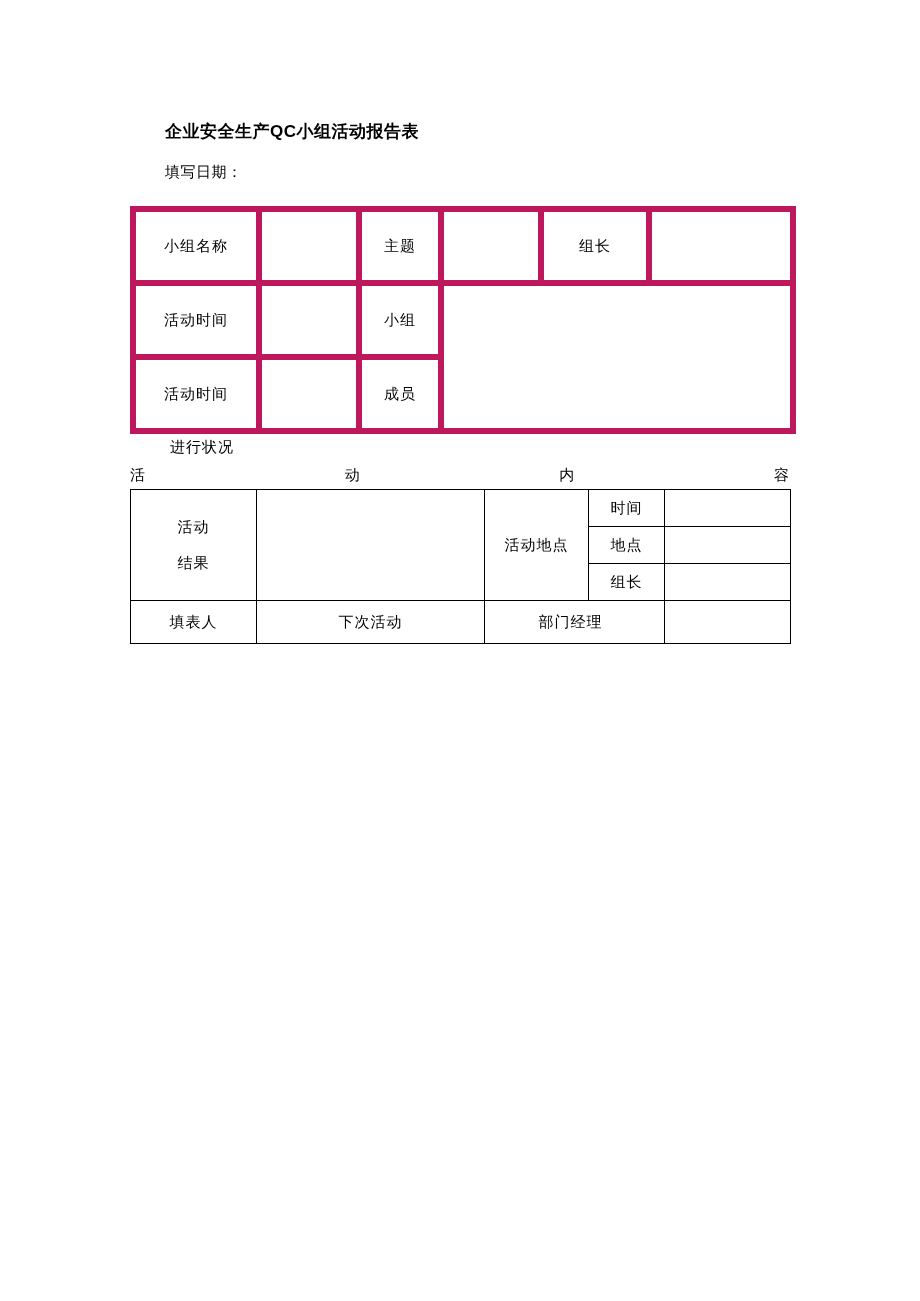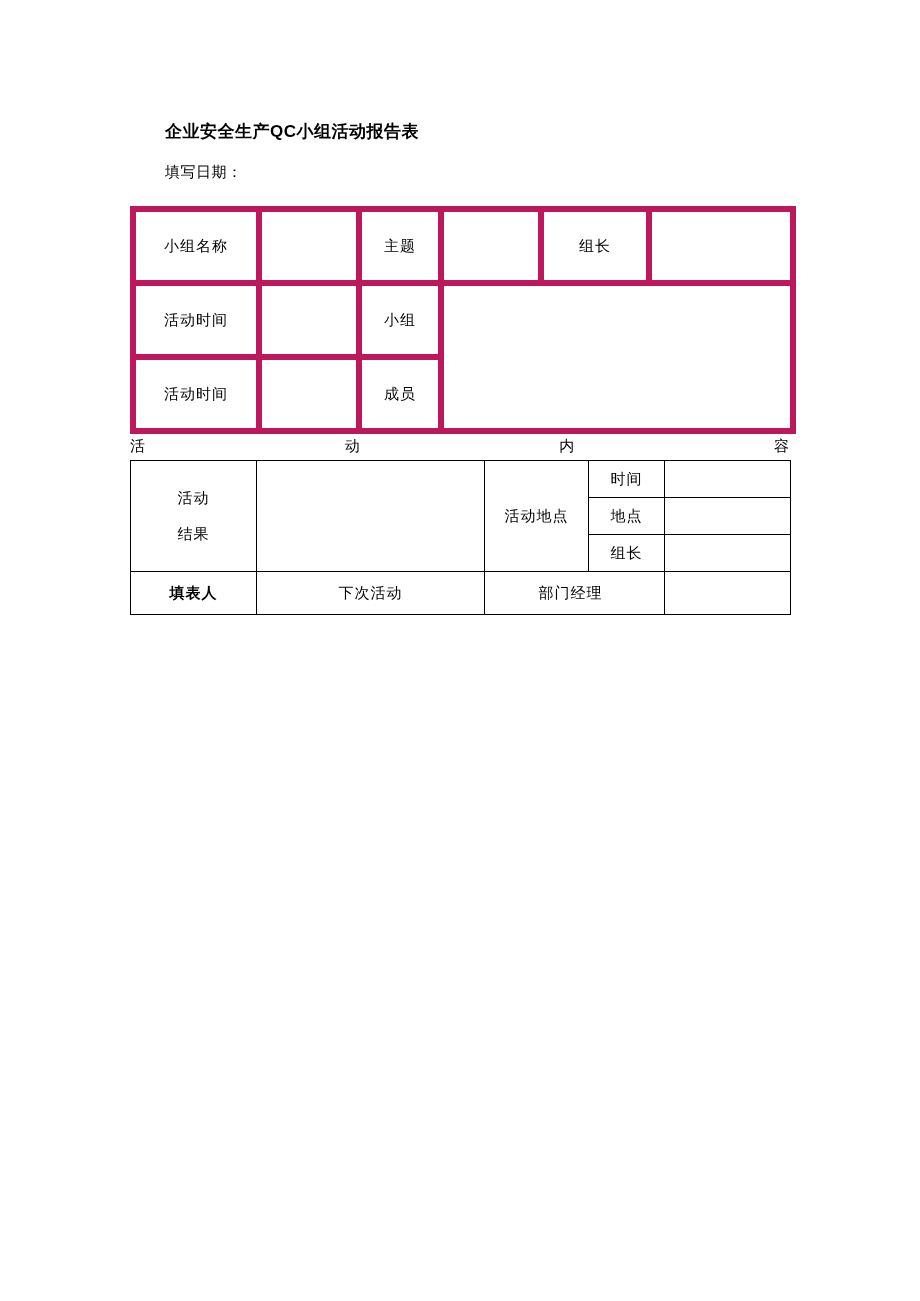--- a/index.html
+++ b/index.html
@@ -112,20 +112,21 @@
       <td colspan="3" rowspan="2"></td>
     </tr>
     <tr>
       <td>活动时间</td>
       <td></td>
       <td>成员</td>
     </tr>
   </tbody>
     </table>
 
+  <div class="status-label">进行状况</div>
 
   <div class="content-heading">
     <div class="content-heading-inner">
       <span>活</span>
       <span>动</span>
       <span>内</span>
       <span>容</span>
     </div>
   </div>
 
@@ -150,21 +151,21 @@
     </tr>
     <tr>
       <td>地点</td>
       <td></td>
     </tr>
     <tr>
       <td>组长</td>
       <td></td>
     </tr>
     <tr>
-      <td style="height:42px;font-weight:bold;">填表人</td>
+      <td style="height:42px;">填表人</td>
       <td style="text-align:center;">下次活动</td>
       <td colspan="2" style="padding-right:8px;">部门经理</td>
       <td></td>
     </tr>
   </tbody>
     </table>
 
 </div>
 
 </body></html>

